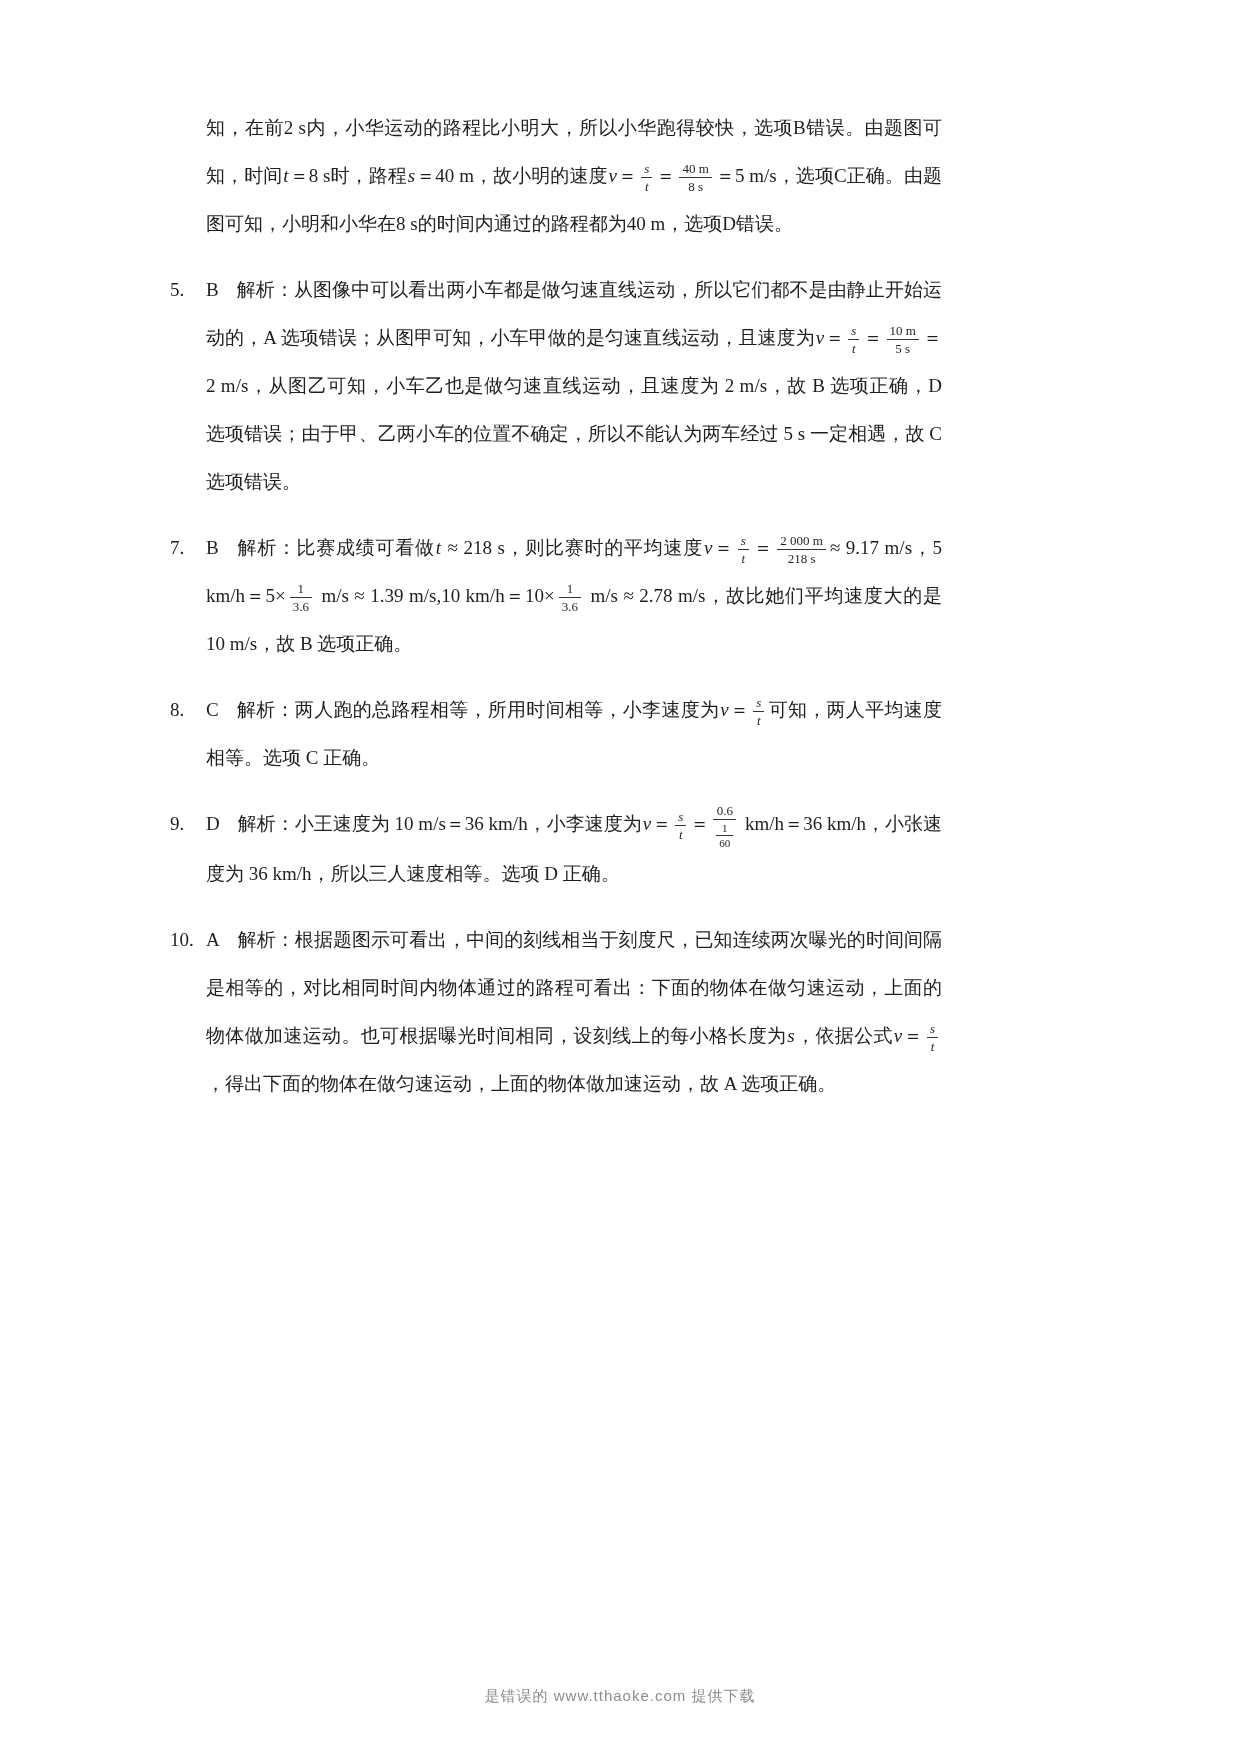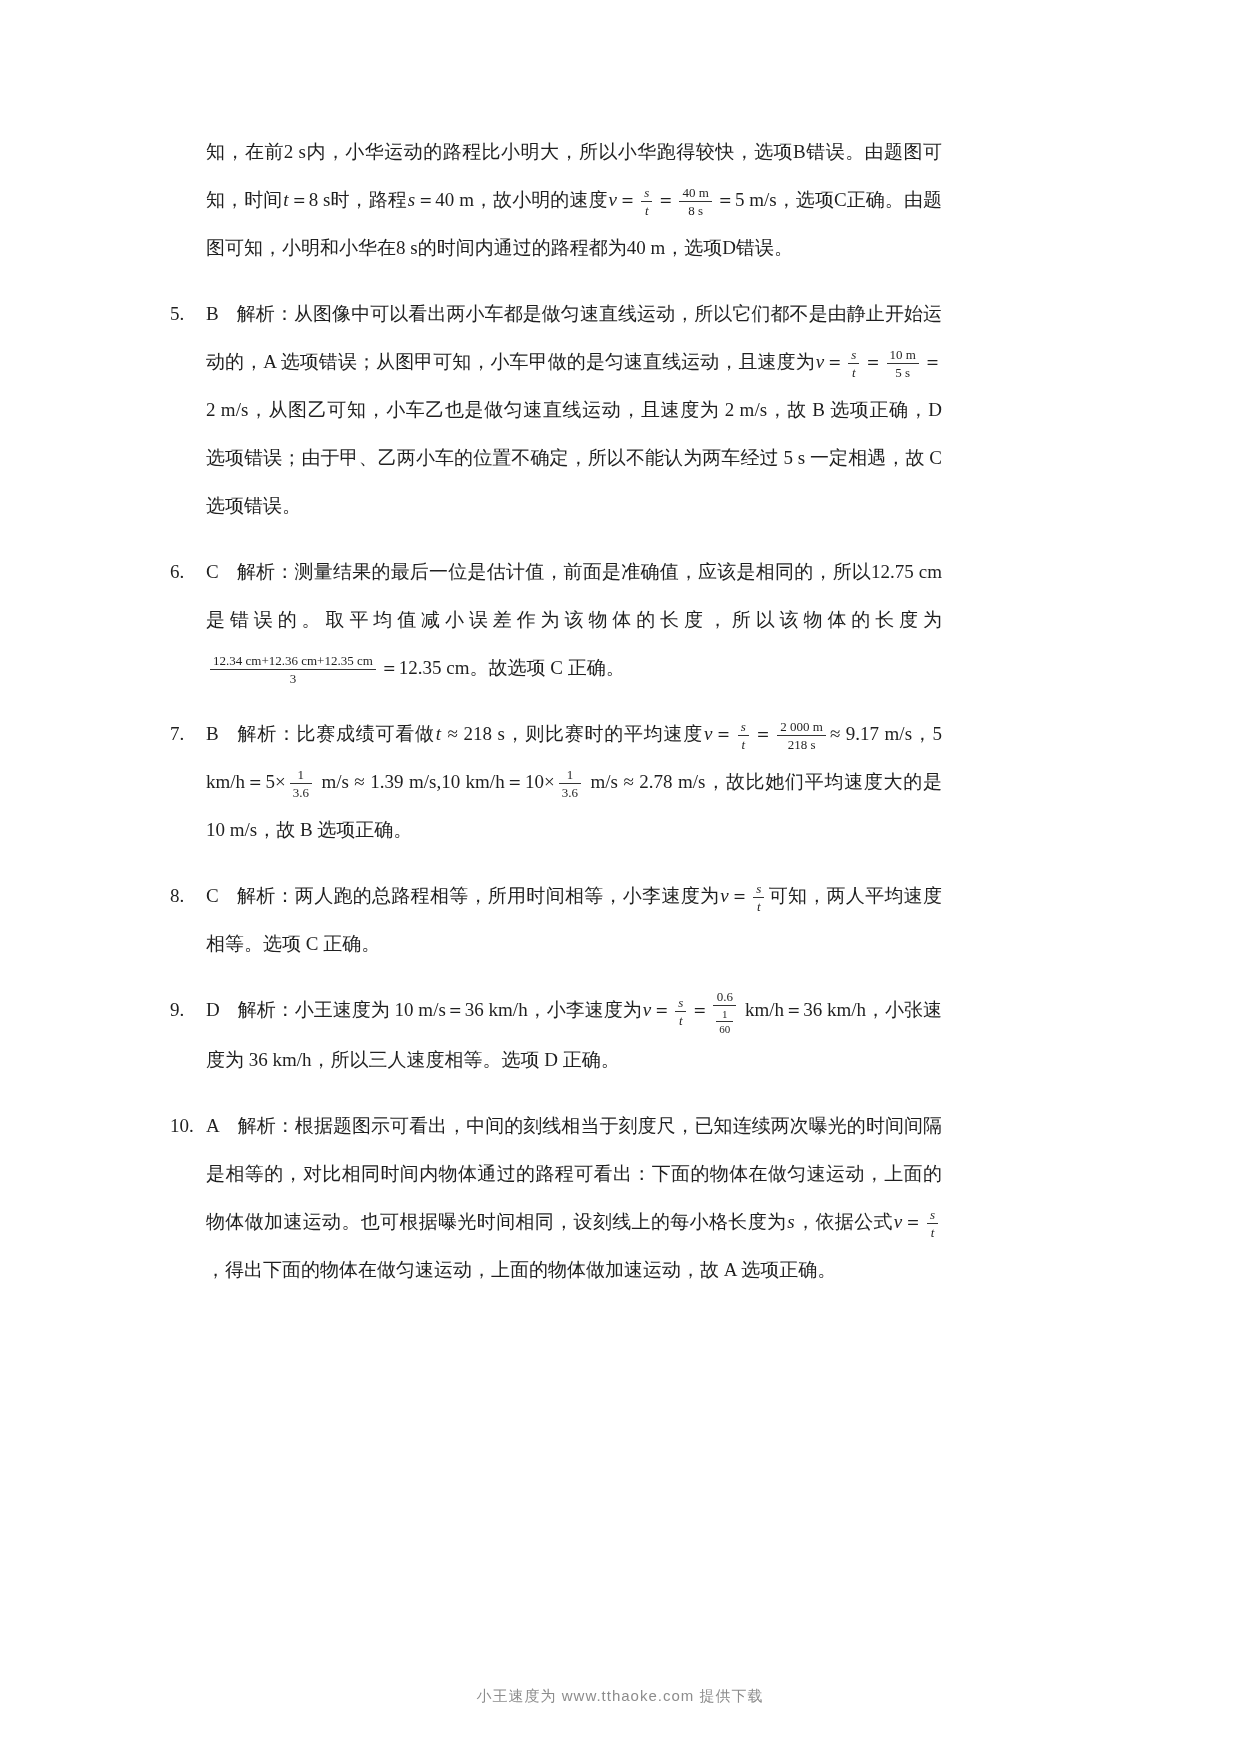--- a/index.html
+++ b/index.html
@@ -8,21 +8,21 @@
     height: 1754px;
     background: #ffffff;
     position: relative;
     font-family: "Liberation Serif", "DejaVu Serif", serif;
     color: #1f1f1f;
     overflow: hidden;
   }
   .page {
     position: absolute;
     left: 170px;
-    top: 128px;
+    top: 104px;
     width: 772px;
   }
   .para {
     font-size: 19px;
     line-height: 48px;
     text-align: justify;
     margin-bottom: 18px;
   }
   .cont { padding-left: 36px; }
   .hanging { padding-left: 36px; text-indent: -36px; }
@@ -54,23 +54,22 @@
     letter-spacing: 1px;
   }
 </style>
 </head>
 <body>
 
 <div class="page">
   <div id="answers">
       <div class="para cont"><span class="txt">知，在前2 s内，小华运动的路程比小明大，所以小华跑得较快，选项B错误。由题图可知，时间</span><span class="var">t</span><span class="txt">＝8 s时，路程</span><span class="var">s</span><span class="txt">＝40 m，故小明的速度</span><span class="var">v</span><span class="txt">＝</span><span class="frac italic"><span class="fn">s</span><span class="fd">t</span></span><span class="txt">＝</span><span class="frac"><span class="fn">40 m</span><span class="fd">8 s</span></span><span class="txt">＝5 m/s，选项C正确。由题图可知，小明和小华在8 s的时间内通过的路程都为40 m，选项D错误。</span></div>
       <div class="para hanging"><span class="num">5.</span><span class="ans">B</span><span class="txt">解析：从图像中可以看出两小车都是做匀速直线运动，所以它们都不是由静止开始运动的，A 选项错误；从图甲可知，小车甲做的是匀速直线运动，且速度为</span><span class="var">v</span><span class="txt">＝</span><span class="frac italic"><span class="fn">s</span><span class="fd">t</span></span><span class="txt">＝</span><span class="frac"><span class="fn">10 m</span><span class="fd">5 s</span></span><span class="txt">＝2 m/s，从图乙可知，小车乙也是做匀速直线运动，且速度为 2 m/s，故 B 选项正确，D 选项错误；由于甲、乙两小车的位置不确定，所以不能认为两车经过 5 s 一定相遇，故 C 选项错误。</span></div>
-      <div class="para hanging"><span class="num">6.</span><span class="ans">C</span><span class="txt">解析：测量结果的最后一位是估计值，前面是准确值，应该是相同的，所以12.75 cm 是错误的。取平均值减小误差作为该物体的长度，所以该物体的长度为</span><span class="frac"><span class="fn">12.34 cm+12.36 cm+12.35 cm</span><span class="fd">3</span></span><span class="txt">＝12.35 cm。故选项 C 正确。</span></div>
       <div class="para hanging"><span class="num">7.</span><span class="ans">B</span><span class="txt">解析：比赛成绩可看做</span><span class="var">t</span><span class="txt"> ≈ 218 s，则比赛时的平均速度</span><span class="var">v</span><span class="txt">＝</span><span class="frac italic"><span class="fn">s</span><span class="fd">t</span></span><span class="txt">＝</span><span class="frac"><span class="fn">2 000 m</span><span class="fd">218 s</span></span><span class="txt">≈ 9.17 m/s，5 km/h＝5×</span><span class="frac"><span class="fn">1</span><span class="fd">3.6</span></span><span class="txt"> m/s ≈ 1.39 m/s,10 km/h＝10×</span><span class="frac"><span class="fn">1</span><span class="fd">3.6</span></span><span class="txt"> m/s ≈ 2.78 m/s，故比她们平均速度大的是10 m/s，故 B 选项正确。</span></div>
       <div class="para hanging"><span class="num">8.</span><span class="ans">C</span><span class="txt">解析：两人跑的总路程相等，所用时间相等，小李速度为</span><span class="var">v</span><span class="txt">＝</span><span class="frac italic"><span class="fn">s</span><span class="fd">t</span></span><span class="txt">可知，两人平均速度相等。选项 C 正确。</span></div>
       <div class="para hanging"><span class="num">9.</span><span class="ans">D</span><span class="txt">解析：小王速度为 10 m/s＝36 km/h，小李速度为</span><span class="var">v</span><span class="txt">＝</span><span class="frac italic"><span class="fn">s</span><span class="fd">t</span></span><span class="txt">＝</span><span class="frac"><span class="fn">0.6</span><span class="fd"><span class="frac"><span class="fn">1</span><span class="fd">60</span></span></span></span><span class="txt"> km/h＝36 km/h，小张速度为 36 km/h，所以三人速度相等。选项 D 正确。</span></div>
       <div class="para hanging"><span class="num">10.</span><span class="ans">A</span><span class="txt">解析：根据题图示可看出，中间的刻线相当于刻度尺，已知连续两次曝光的时间间隔是相等的，对比相同时间内物体通过的路程可看出：下面的物体在做匀速运动，上面的物体做加速运动。也可根据曝光时间相同，设刻线上的每小格长度为</span><span class="var">s</span><span class="txt">，依据公式</span><span class="var">v</span><span class="txt">＝</span><span class="frac italic"><span class="fn">s</span><span class="fd">t</span></span><span class="txt">，得出下面的物体在做匀速运动，上面的物体做加速运动，故 A 选项正确。</span></div>
     </div>
 </div>
 
 <div class="footer">
-  <span>小王速度为  www.tthaoke.com  提供下载</span>
+  <span>是错误的  www.tthaoke.com  提供下载</span>
 </div>
 
 </body></html>

